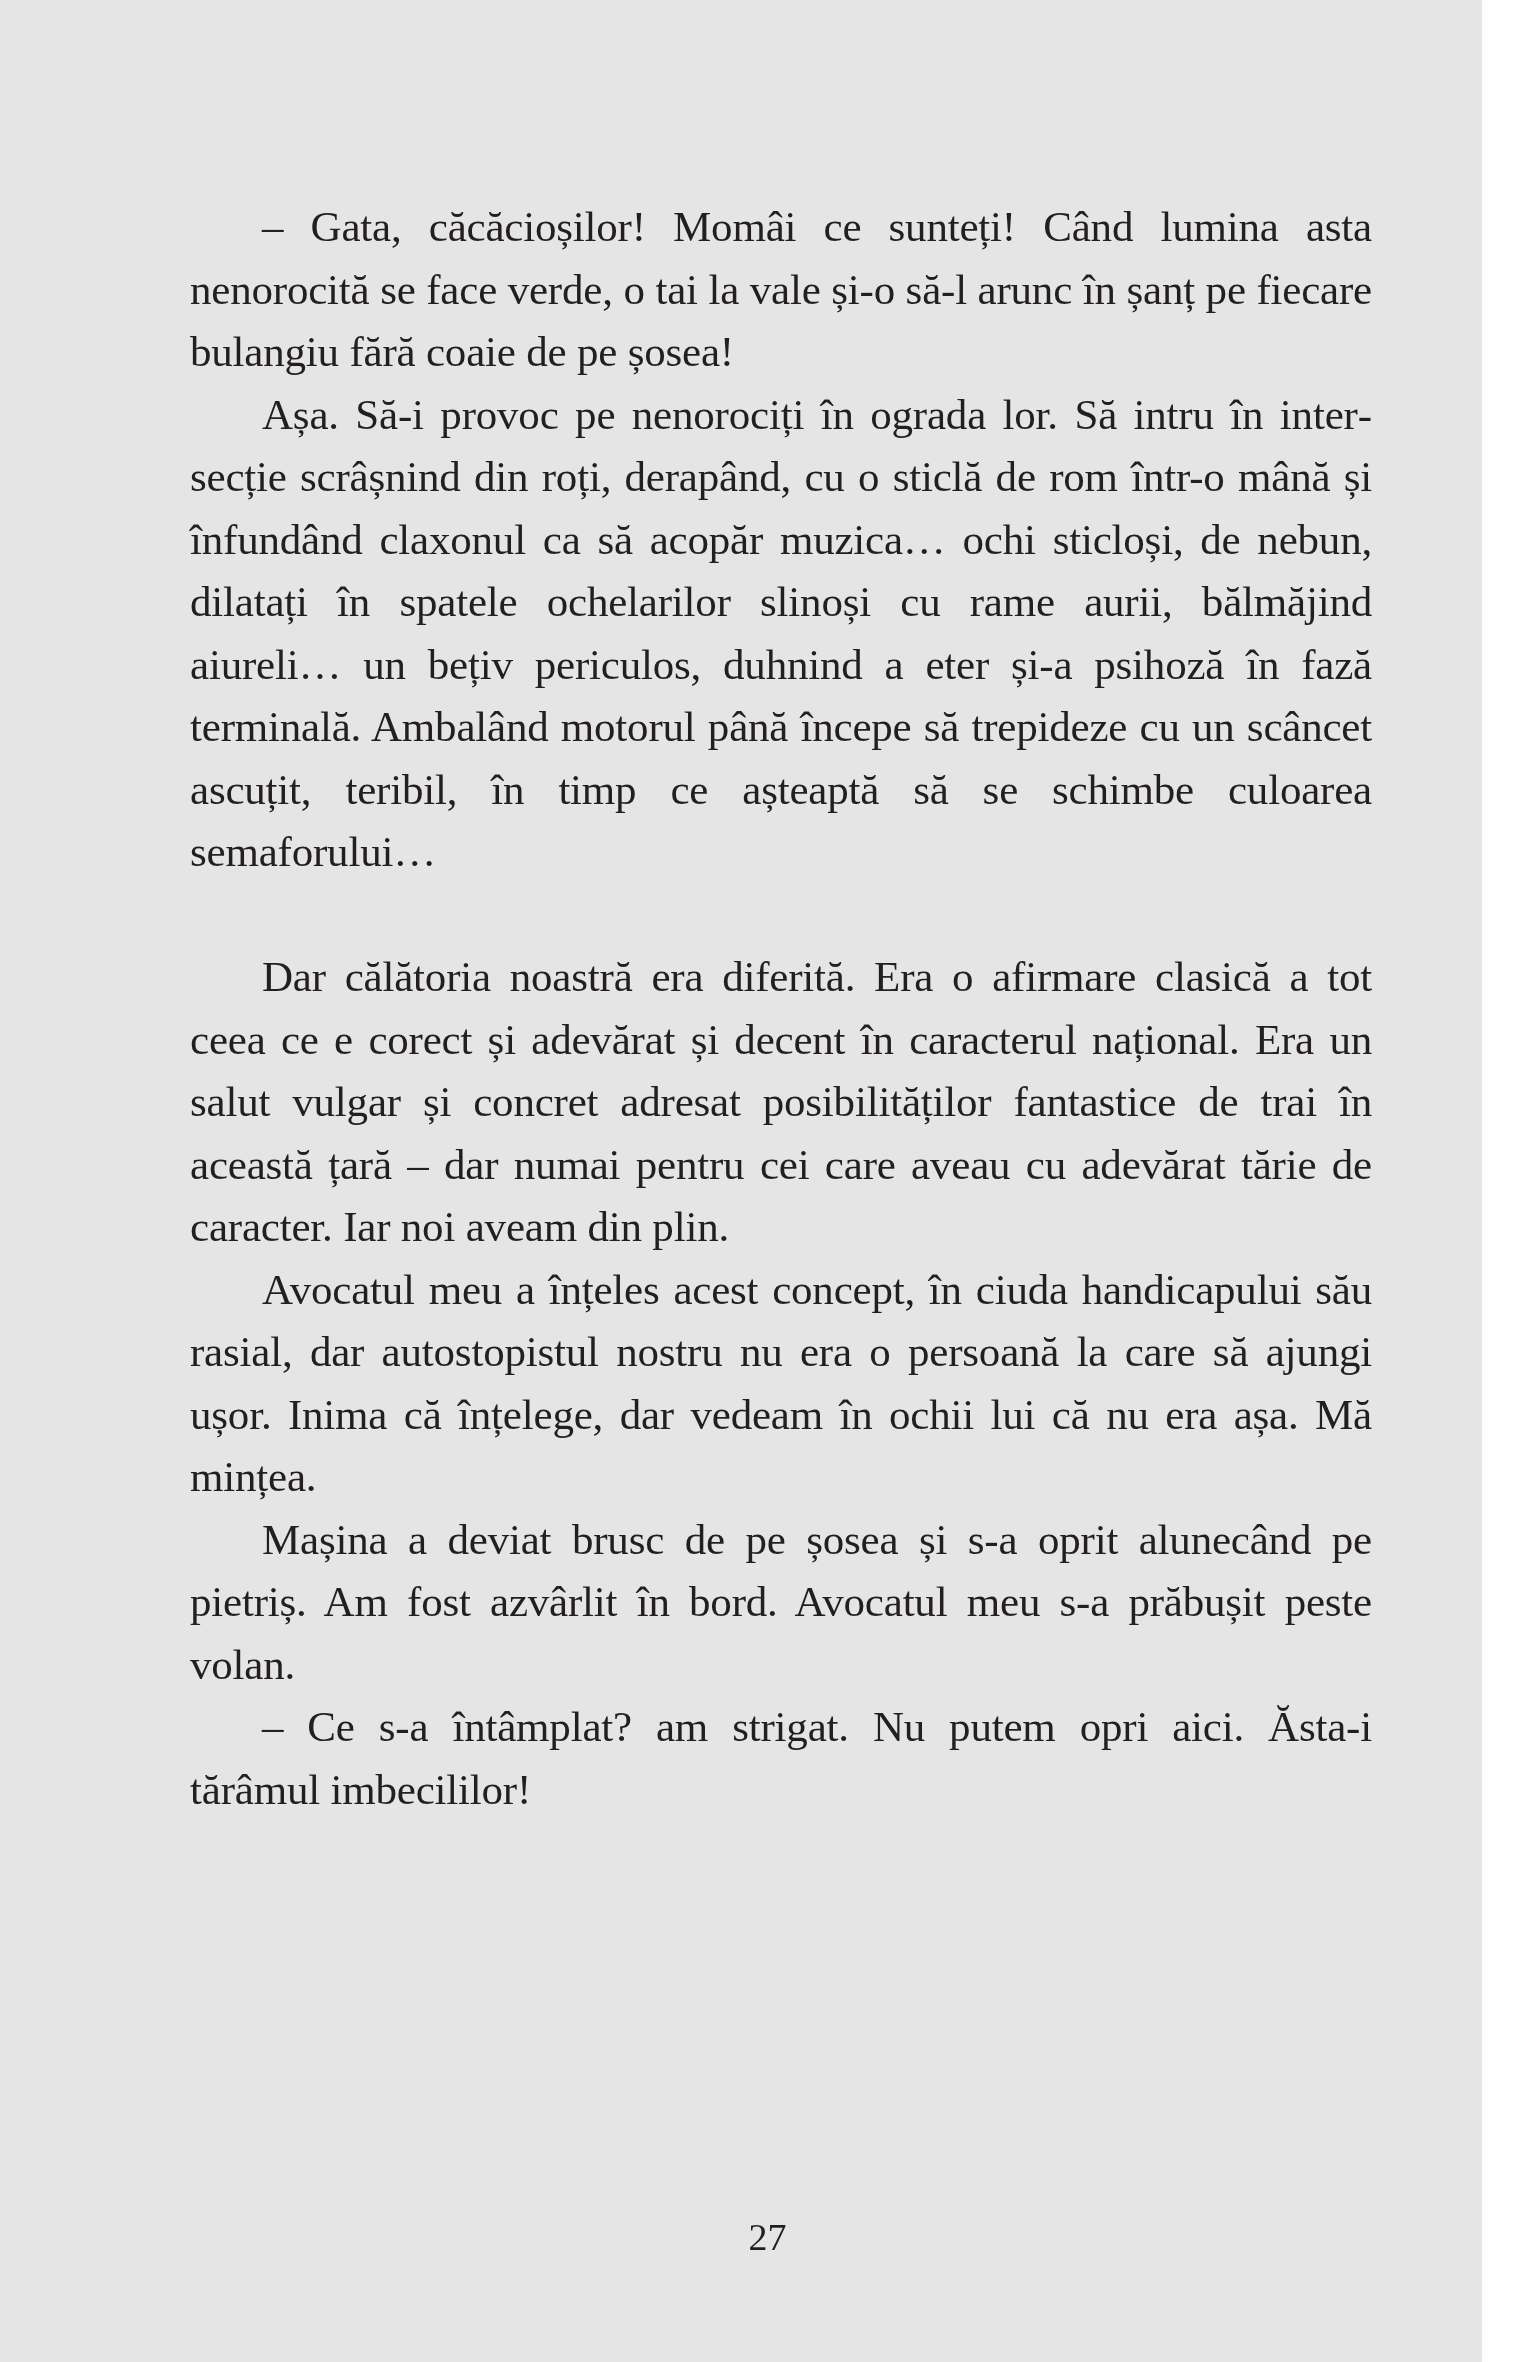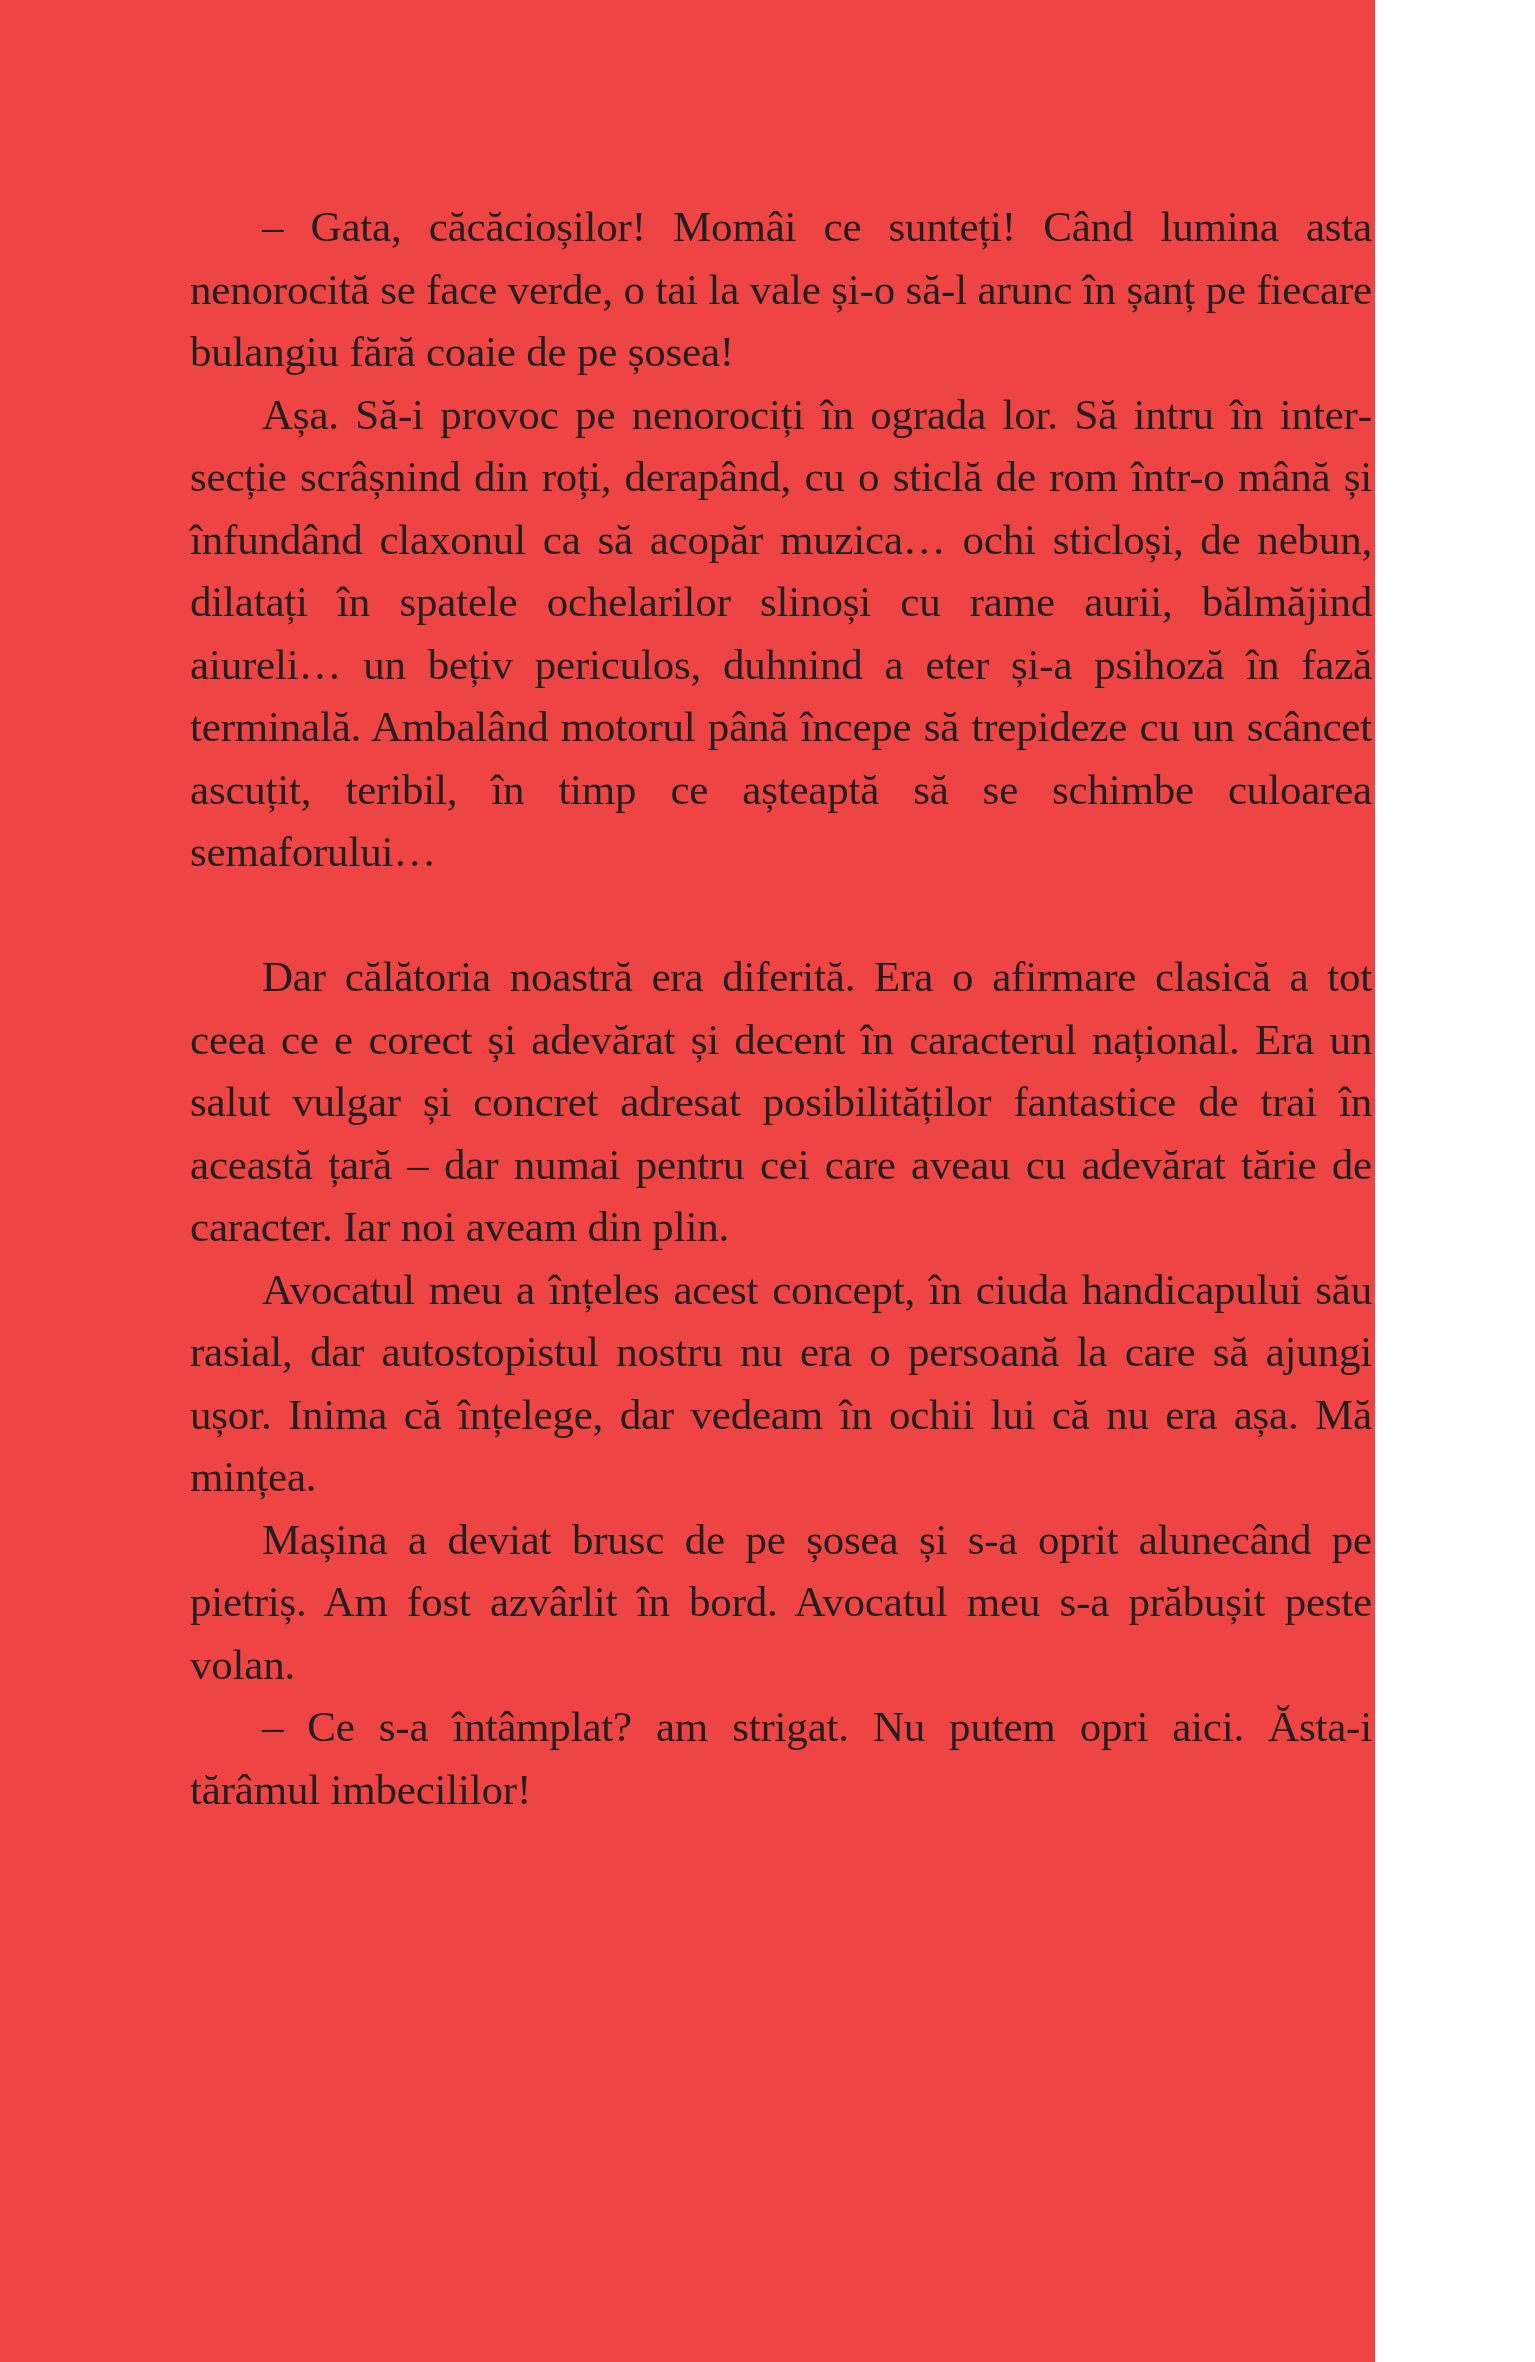--- a/index.html
+++ b/index.html
@@ -11,23 +11,23 @@
       width: 1535px;
       height: 2362px;
       position: relative;
       overflow: hidden;
       color: #231f20;
       font-family: "Liberation Serif", "DejaVu Serif", serif;
     }
     .page {
       position: absolute;
       left: 0; top: 0;
-      width: 1375px;
+      width: 1482px;
       height: 2362px;
-      background: #ef4444;
+      background: #e5e5e5;
     }
     .text-block {
       position: absolute;
       left: 190px;
       top: 196px;
       width: 1182px;
       font-size: 43px;
       line-height: 62.5px;
       text-align: justify;
       letter-spacing: -0.2px;
@@ -71,13 +71,14 @@
 
     <p class="para"><span>Avocatul meu a înțeles acest concept, în ciuda handicapului său rasial, dar autostopistul nostru nu era o persoană la care să ajungi ușor. </span><span class="ital">Inima</span><span> că înțelege, dar vedeam în ochii lui că nu era așa. Mă mințea.</span></p>
 
     <p class="para">Mașina a deviat brusc de pe șosea și s-a oprit alunecând pe pietriș. Am fost azvârlit în bord. Avocatul meu s-a prăbușit peste volan.</p>
 
     <p class="para"><span>– Ce s-a întâmplat? am strigat. Nu putem opri </span><span class="ital">aici</span><span>. Ăsta-i tărâmul imbecililor!</span></p>
 
 
   </div>
 
+  <div class="page-number">27</div>
 </div>
 
 </body></html>

